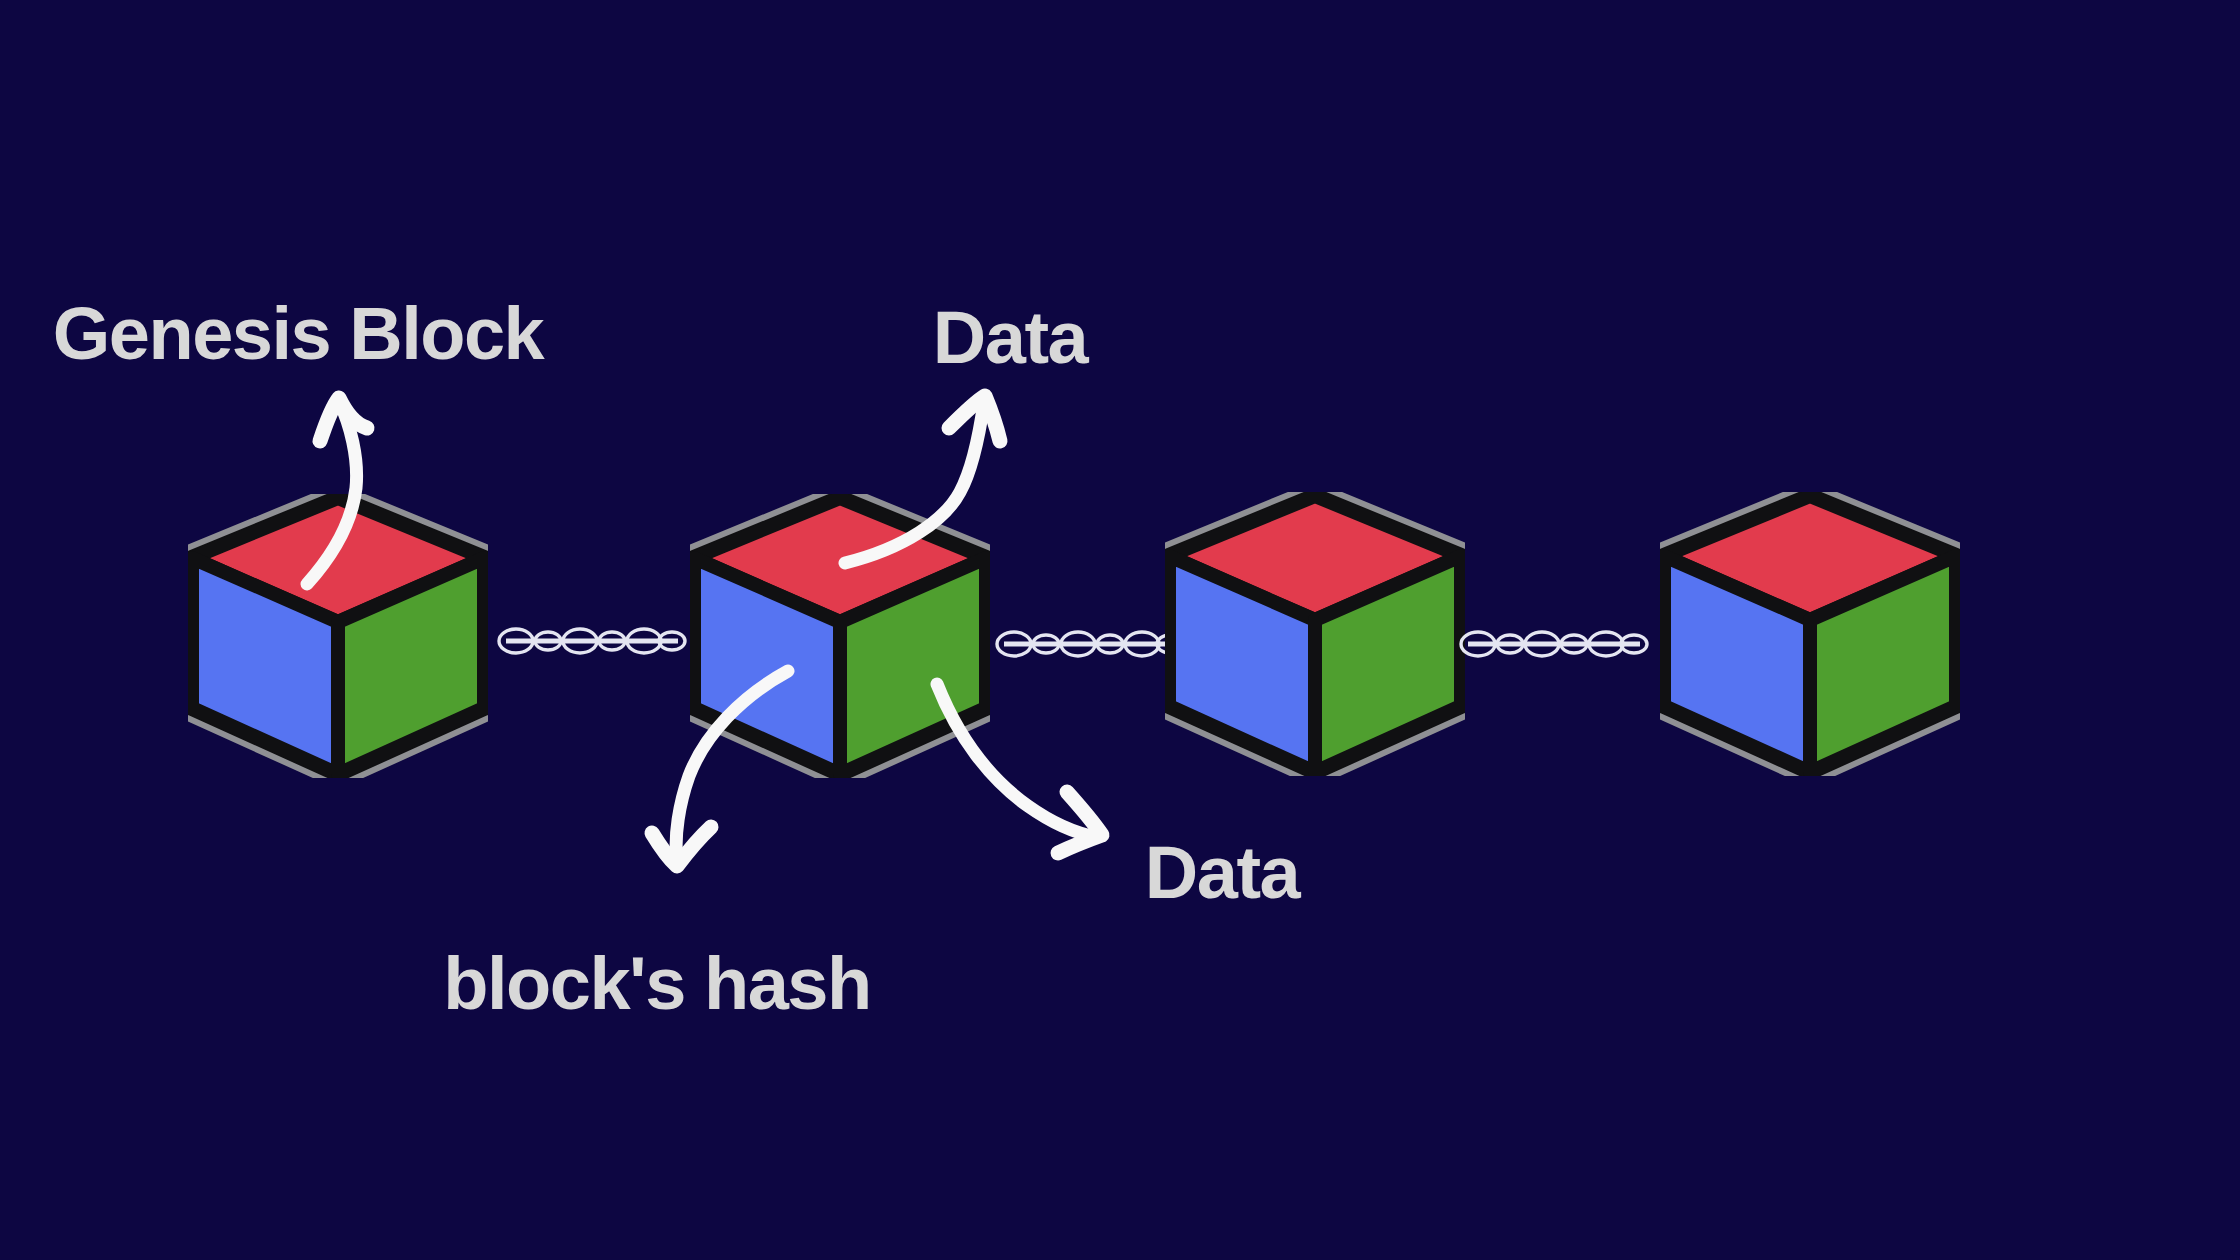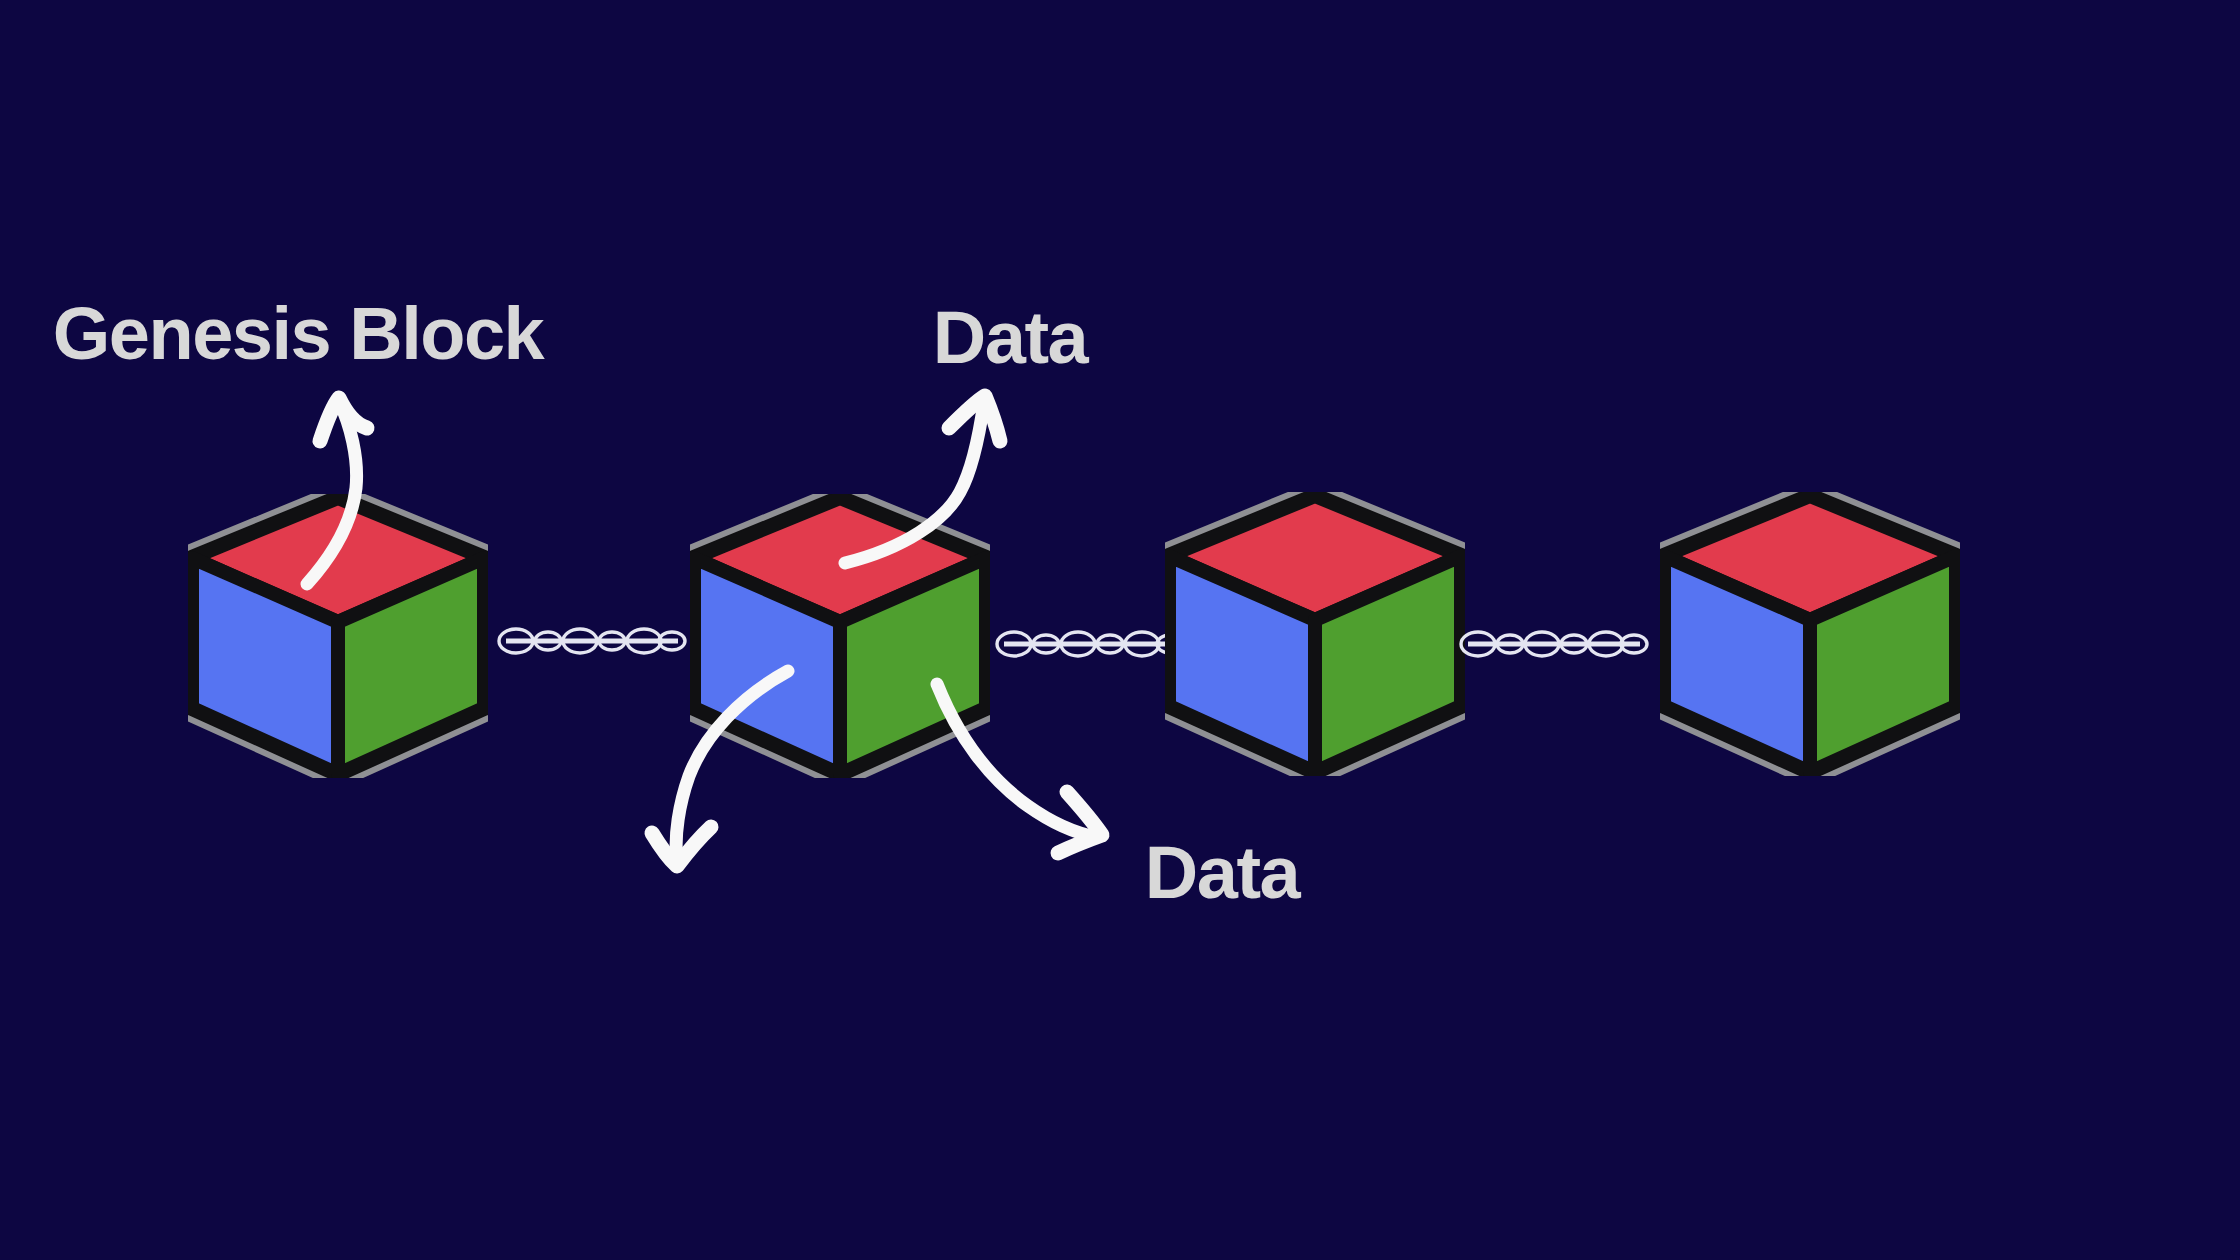--- a/index.html
+++ b/index.html
@@ -56,20 +56,21 @@
 </head>
 <body>
 
 <div class="stage" style="--background: #0d0642; --cube-top: #e23b4d; --cube-left: #5674f2; --cube-right: #4f9f2f; --cube-edge: #101012; --cube-outline: #8f9094; --chain: #e4e5f1; --arrow: #f8f8f8; --label-text: #d8d8d8;">
 
   <div class="label" style="left:298px; top:334px;">Genesis Block</div>
 
   <div class="label" style="left:1010px; top:338px;">Data</div>
 
   <div class="label" style="left:657px; top:984px;">
+    <span>block's hash</span>
   </div>
 
   <div class="label" style="left:1222px; top:873px;">Data</div>
 
   <svg class="cube" style="left:188px; top:494px;" viewBox="0 0 300 284">
     <polygon class="outline" points="150,4 296,64 296,214 150,280 4,214 4,64"></polygon>
     <polygon class="silhouette" points="150,4 296,64 296,214 150,280 4,214 4,64"></polygon>
     <polygon class="face face-top" points="150,4 296,64 150,128 4,64"></polygon>
     <polygon class="face face-left" points="4,64 150,128 150,280 4,214"></polygon>
     <polygon class="face face-right" points="296,64 150,128 150,280 296,214"></polygon>

